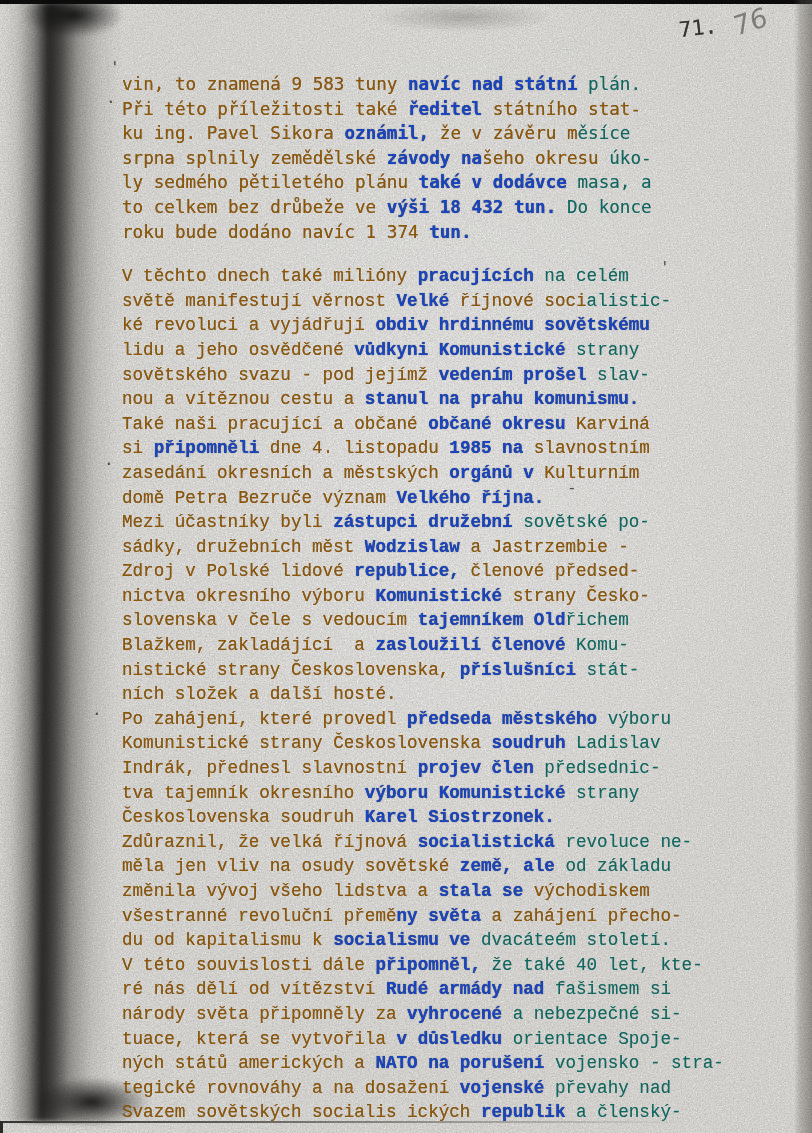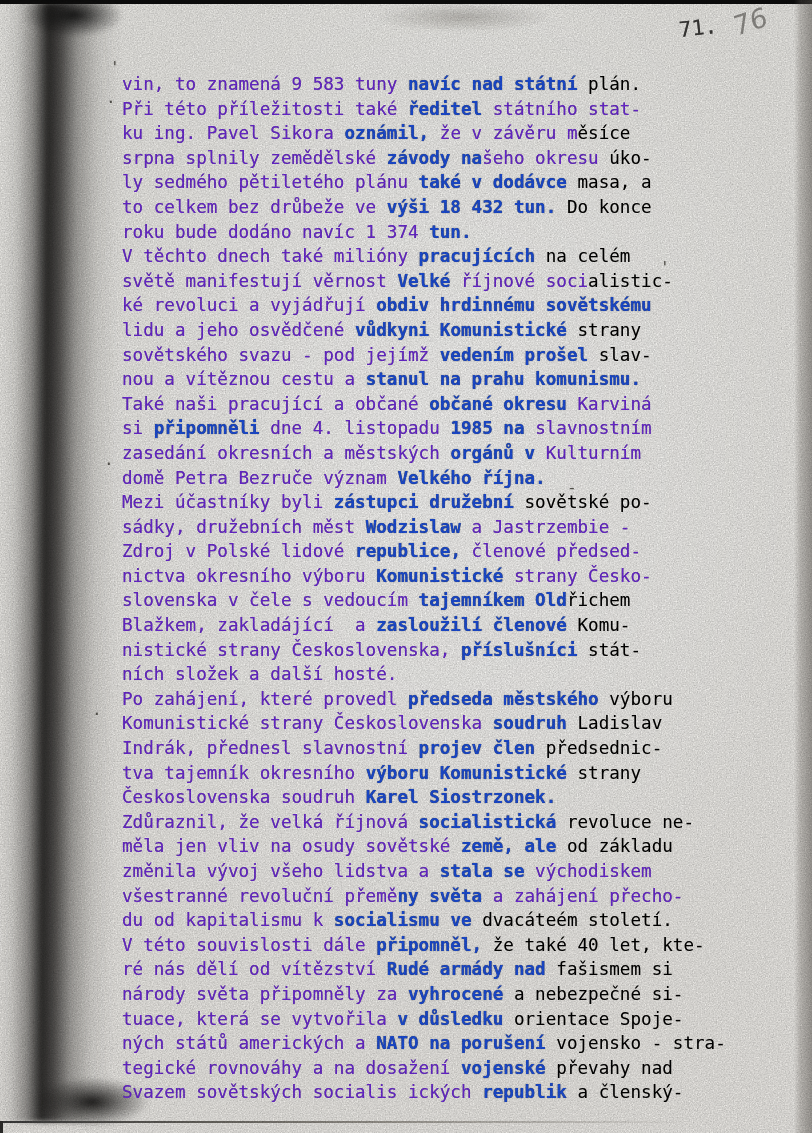--- a/index.html
+++ b/index.html
@@ -58,25 +58,25 @@
   .corner-tick{position:absolute;left:0;top:1121px;width:3px;height:12px;background:#2f2e2c;}
 
   
   #body-text{
     position:absolute;left:122px;top:72px;width:650px;
     font-size:17.6px;line-height:24.6px;white-space:pre;
     color:#2e2d2b;
     text-shadow:0 0 0.5px rgba(45,45,45,0.55);
     filter:blur(0.22px);
   }
-  .para + .para{margin-top:0;}
+  .para + .para{margin-top:20px;font-family:Liberation Mono, monospace;}
   .tline{height:24.6px;}
-  .w0{color:#6d28d9;}
+  .w0{color:#a16207;}
   .w1{color:#1d4ed8;font-weight:bold;text-shadow:0 0 0.9px rgba(12,12,12,0.8);}
-  .w2{color:#000000;text-shadow:0 0 0.4px rgba(125,120,112,0.5);}
+  .w2{color:#0f766e;text-shadow:0 0 0.4px rgba(125,120,112,0.5);}
 
   .margin-note{
     position:absolute;left:672px;top:252px;
     font-size:17px;line-height:21.5px;white-space:pre;
     color:#242320;text-shadow:0 0 0.7px rgba(20,20,20,0.7);
     filter:blur(0.22px);
   }
   .page-num-typed{
     position:absolute;left:679px;top:16px;
     font-size:21px;color:#3b3a38;transform:rotate(-6deg);

